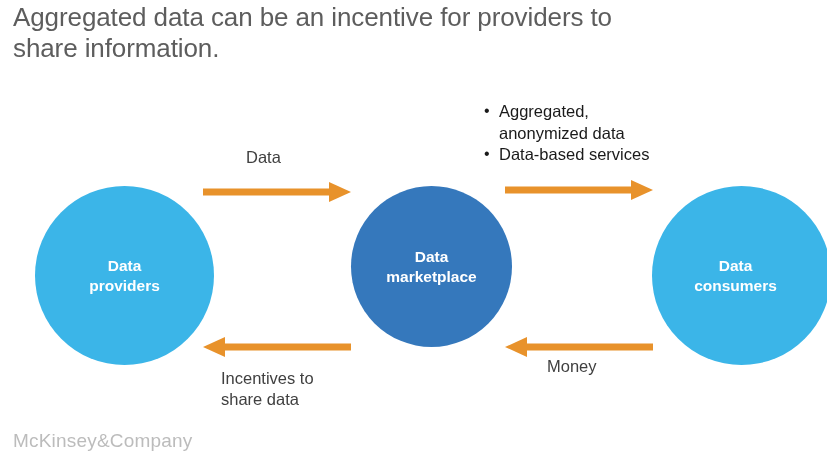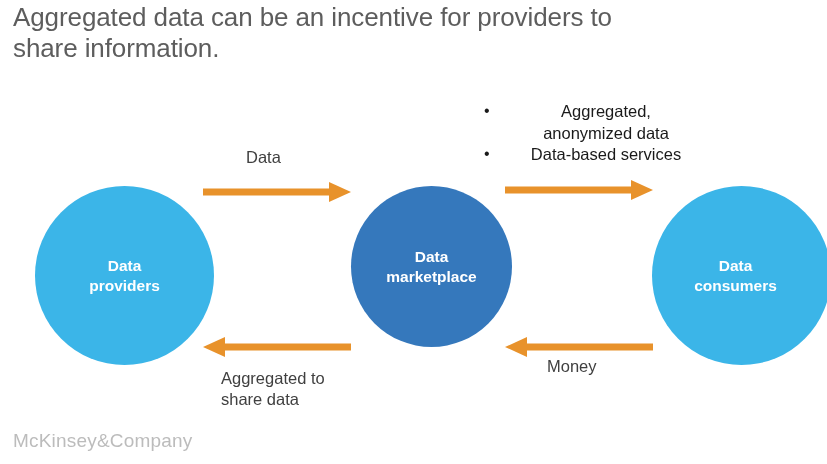--- a/index.html
+++ b/index.html
@@ -101,21 +101,20 @@
   #bullets {
     position: absolute;
     left: 483px;
     top: 101px;
     width: 230px;
   }
   #bullets ul {
     margin: 0;
     padding: 0;
     list-style: none;
-    text-align: center;
   }
   #bullets li {
     position: relative;
     padding-left: 16px;
     font-size: 16.5px;
     line-height: 21.5px;
     color: #1a1a1a;
     white-space: pre-line;
   }
   #bullets li::before {
@@ -177,21 +176,21 @@
     </svg>
   </div>
 
   <div class="arrow" id="arrow-money">
     <svg width="148" height="22" viewBox="0 0 148 22">
       <rect x="18" y="7.5" width="130" height="7" fill="#e8922b"></rect>
       <polygon points="22,1 0,11 22,21" fill="#e8922b"></polygon>
     </svg>
   </div>
 
-  <div class="flow-label" id="label-incentives">Aggregated to
+  <div class="flow-label" id="label-incentives">Incentives to
 share data</div>
 
   <div class="flow-label" id="label-money">Money</div>
 
   <div class="circle" id="circle-providers">
     <span class="circle-label">Data
 providers</span>
   </div>
 
   <div class="circle" id="circle-marketplace">

